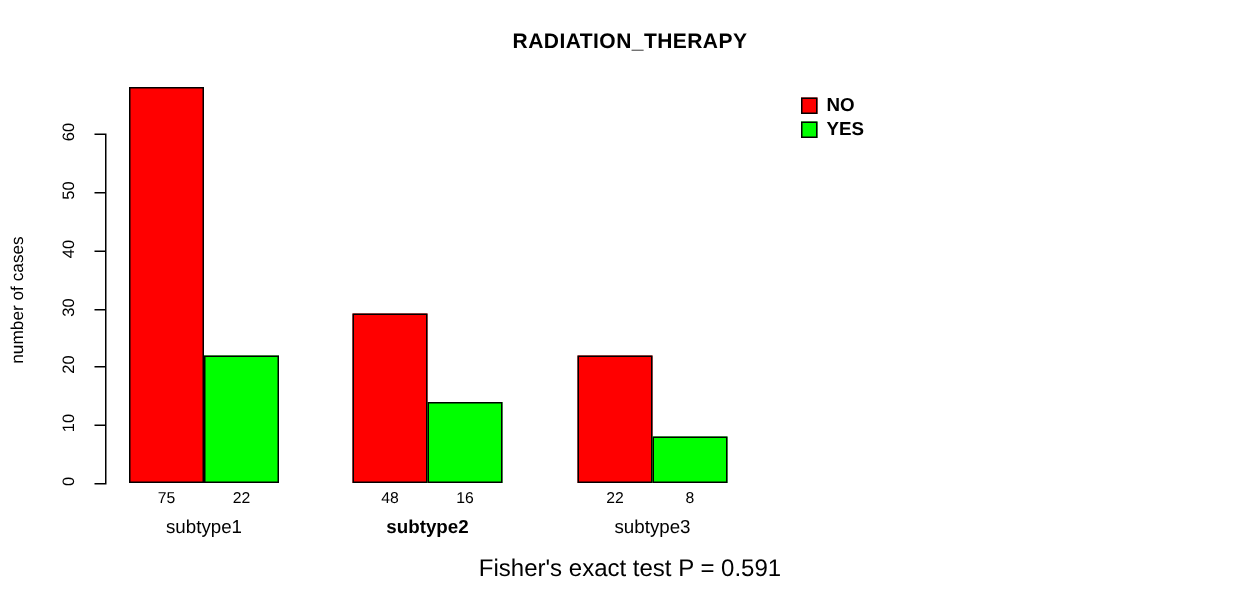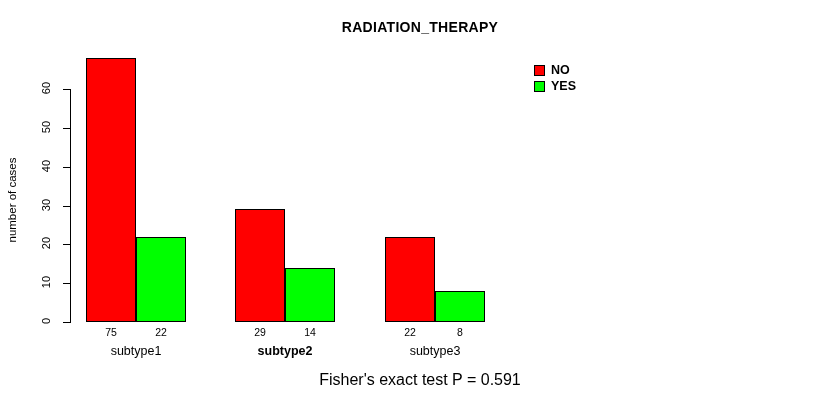--- a/index.html
+++ b/index.html
@@ -192,22 +192,22 @@
       <div class="bar" style="left: 235px; top: 209.383px; width: 50px; height: 112.617px; background: rgb(255, 0, 0);"></div>
       <div class="bar" style="left: 285px; top: 267.633px; width: 50px; height: 54.3667px; background: rgb(0, 255, 0);"></div>
       <div class="bar" style="left: 385px; top: 236.567px; width: 50px; height: 85.4333px; background: rgb(255, 0, 0);"></div>
       <div class="bar" style="left: 435px; top: 290.933px; width: 50px; height: 31.0667px; background: rgb(0, 255, 0);"></div>
     </div>
 
   <div id="x-labels-layer">
       <div class="bar-value" style="left: 86px; width: 50px;">75</div>
       <div class="bar-value" style="left: 136px; width: 50px;">22</div>
       <div class="group-label" style="left: 86px; width: 100px;">subtype1</div>
-      <div class="bar-value" style="left: 235px; width: 50px;">29</div>
-      <div class="bar-value" style="left: 285px; width: 50px;">14</div>
+      <div class="bar-value" style="left: 235px; width: 50px;">48</div>
+      <div class="bar-value" style="left: 285px; width: 50px;">16</div>
       <div class="group-label" style="left: 235px; width: 100px; font-weight: bold;">subtype2</div>
       <div class="bar-value" style="left: 385px; width: 50px;">22</div>
       <div class="bar-value" style="left: 435px; width: 50px;">8</div>
       <div class="group-label" style="left: 385px; width: 100px;">subtype3</div>
     </div>
 
   <div id="legend">
       <div class="legend-row">
         <div class="legend-swatch" style="background: rgb(255, 0, 0);"></div>
         <div class="legend-label">NO</div>

